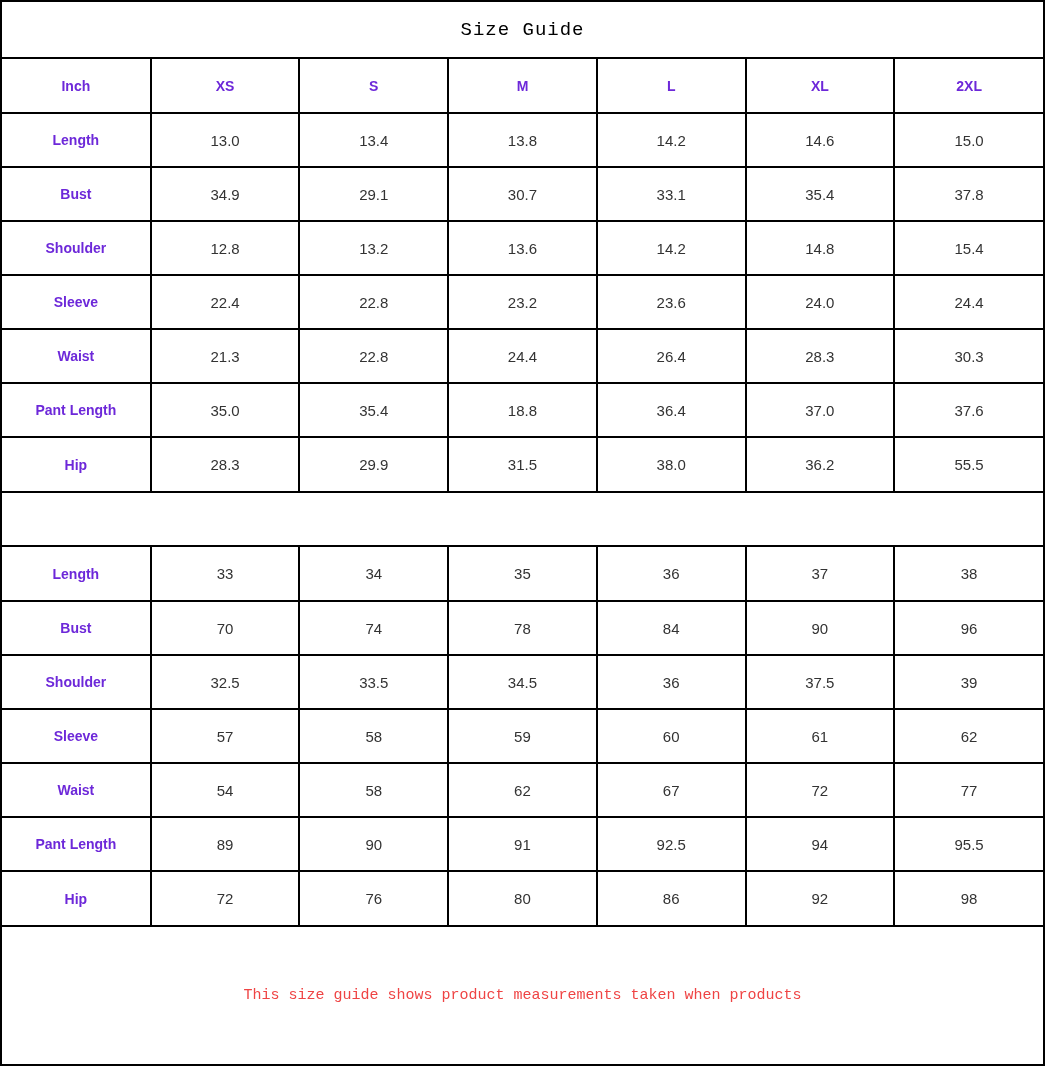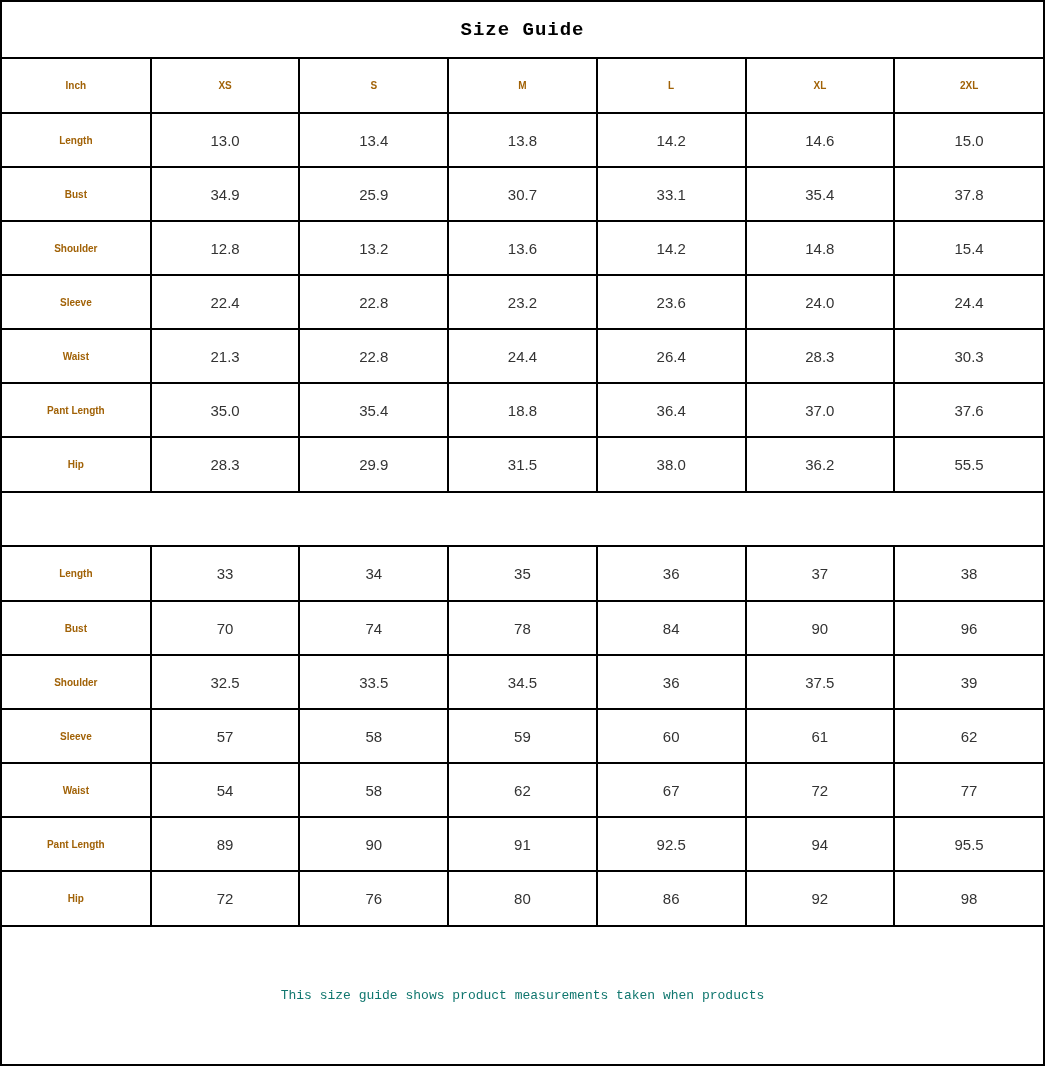--- a/index.html
+++ b/index.html
@@ -13,21 +13,20 @@
     flex-direction: column;
     font-family: "Liberation Sans", sans-serif;
   }
   .title-row {
     height: 57px;
     border-bottom: 2px solid #000000;
     display: flex;
     align-items: center;
     justify-content: center;
     flex: 0 0 auto;
-    font-weight: bold;
   }
   .title-text {
     font-family: "Liberation Mono", "DejaVu Sans Mono", monospace;
     font-size: 19px;
     color: #000000;
     letter-spacing: 1px;
   }
   table.size-table {
     border-collapse: collapse;
     width: 100%;
@@ -40,22 +39,22 @@
     padding: 0;
     text-align: center;
     vertical-align: middle;
   }
   table.size-table tr > *:first-child { border-left: none; }
   table.size-table tr > *:last-child  { border-right: none; }
   table.size-table tr:first-child > * { border-top: none; }
   table.size-table tr:last-child  > * { border-bottom: none; margin-top: 47px; }
   .unit-header-cell, .size-header-cell, .row-label-cell {
     font-weight: bold;
-    font-size: 10px;
-    color: #a16207;
+    font-size: 14px;
+    color: #6d28d9;
   }
   .value-cell {
     font-weight: normal;
     font-size: 15px;
     color: #333333;
   }
   .table-spacer {
     height: 56px;
     border-top: 2px solid #000000;
     border-bottom: 2px solid #000000;
@@ -66,23 +65,23 @@
     flex: 1 1 auto;
     border-top: 2px solid #000000;
     display: flex;
     flex-direction: column;
     align-items: center;
     justify-content: center;
     gap: 1px;
   }
   .footer-line {
     font-family: "Liberation Mono", "DejaVu Sans Mono", monospace;
-    font-size: 13px;
+    font-size: 15px;
     line-height: 19px;
-    color: #0f766e;
+    color: #ef4444;
     white-space: nowrap;
   }
 </style>
 </head>
 <body>
 
 <div class="sheet">
 
   <div class="title-row">
     <span class="title-text">Size Guide</span>
@@ -104,21 +103,21 @@
           <td class="value-cell">13.0</td>
           <td class="value-cell">13.4</td>
           <td class="value-cell">13.8</td>
           <td class="value-cell">14.2</td>
           <td class="value-cell">14.6</td>
           <td class="value-cell">15.0</td>
         </tr>
         <tr>
           <th class="row-label-cell">Bust</th>
           <td class="value-cell">34.9</td>
-          <td class="value-cell">25.9</td>
+          <td class="value-cell">29.1</td>
           <td class="value-cell">30.7</td>
           <td class="value-cell">33.1</td>
           <td class="value-cell">35.4</td>
           <td class="value-cell">37.8</td>
         </tr>
         <tr>
           <th class="row-label-cell">Shoulder</th>
           <td class="value-cell">12.8</td>
           <td class="value-cell">13.2</td>
           <td class="value-cell">13.6</td>

